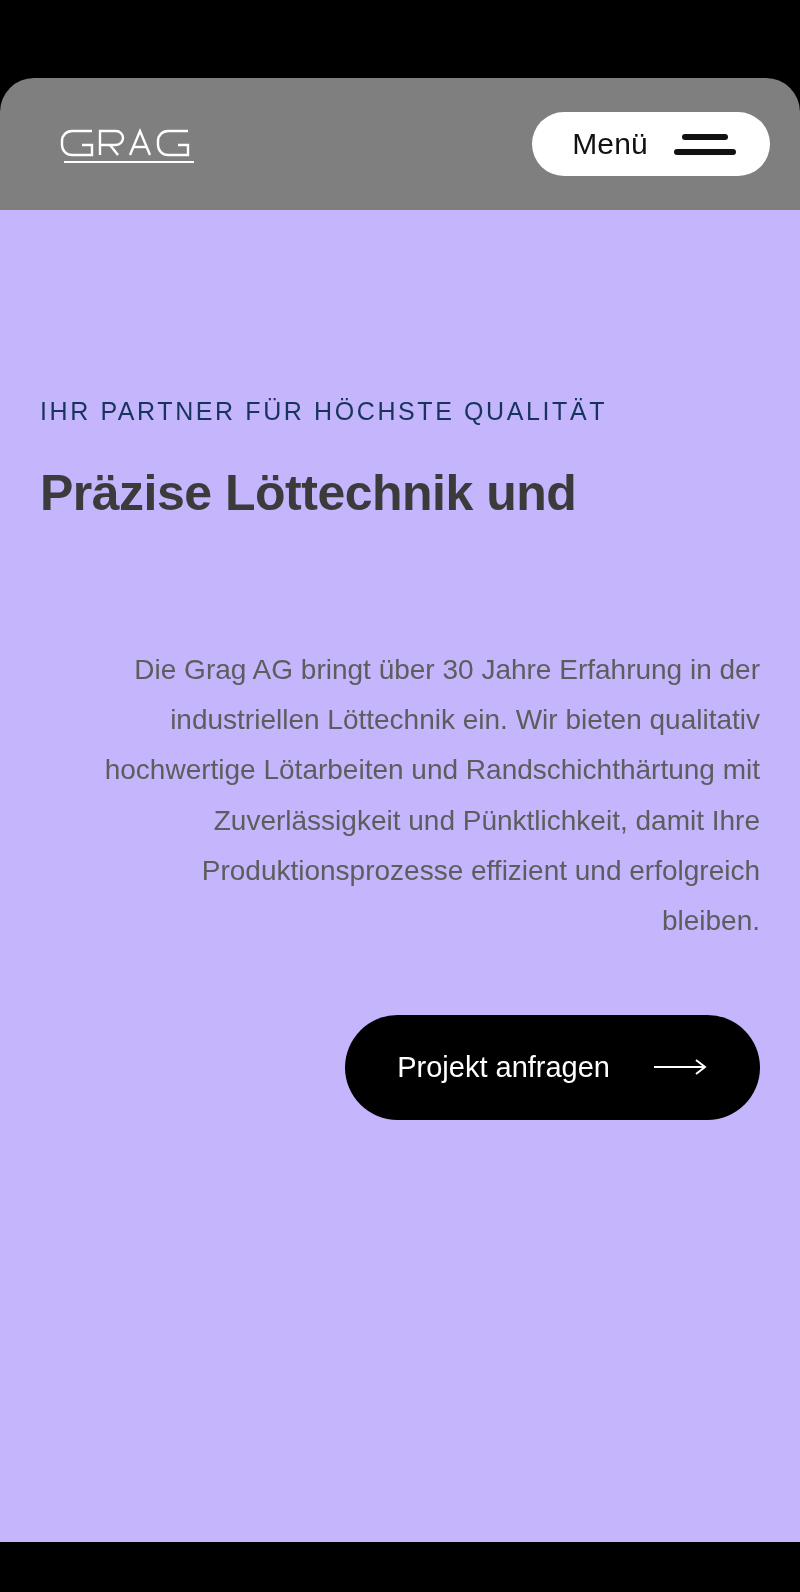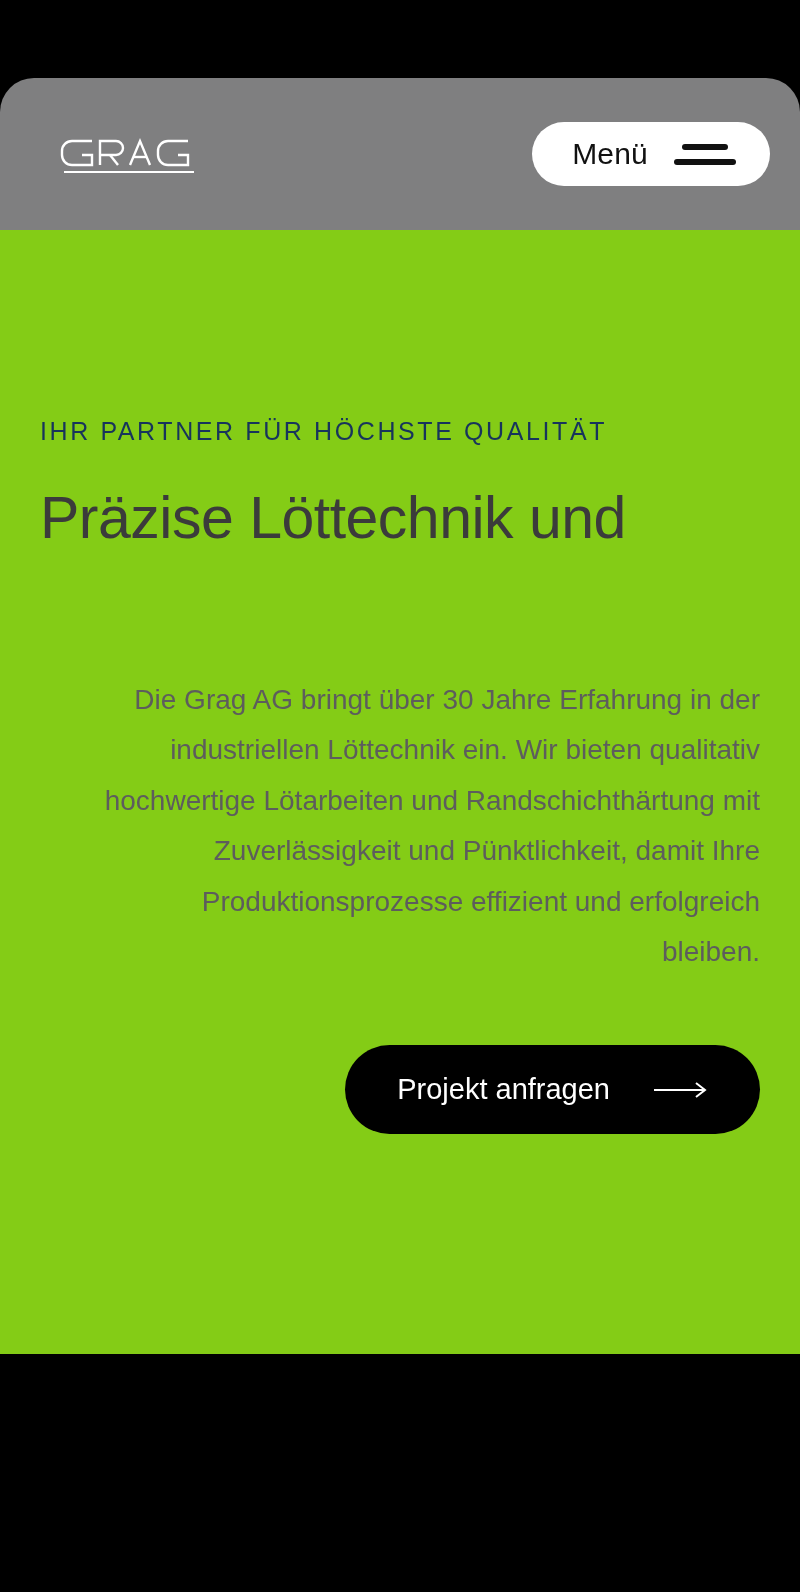--- a/index.html
+++ b/index.html
@@ -25,21 +25,21 @@
 
   
   .top-black {
     height: 78px;
     background: #000000;
   }
 
   
   .header {
     position: relative;
-    height: 152px;
+    height: 132px;
     background: #7f7f80;
     display: flex;
     align-items: center;
     justify-content: space-between;
     padding: 0 30px 0 60px;
     box-sizing: border-box;
     border-top-left-radius: 34px;
     border-top-right-radius: 34px;
   }
 
@@ -80,42 +80,42 @@
     display: block;
     height: 6px;
     border-radius: 3px;
     background: #111111;
   }
   .burger span.short { width: 46px; margin-left: 8px; }
   .burger span.long  { width: 62px; }
 
   
   .hero {
-    background: #84cc16;
+    background: #c4b5fd;
     padding: 0 40px;
     box-sizing: border-box;
-    height: 1124px;
+    height: 1332px;
     position: relative;
   }
 
   .eyebrow {
     color: #17345c;
     font-size: 25px;
     letter-spacing: 2.6px;
     padding-top: 186px;
     line-height: 1.2;
     white-space: nowrap;
   }
 
   .hero-title {
     margin: 0;
     padding-top: 38px;
-    font-size: 59px;
+    font-size: 50px;
     line-height: 1.17;
-    font-weight: 400;
+    font-weight: 700;
     color: #3b3b3b;
     letter-spacing: -0.5px;
     max-width: 720px;
   }
 
   .hero-para {
     margin: 0;
     padding-top: 122px;
     font-size: 28px;
     line-height: 1.8;
@@ -130,21 +130,21 @@
     justify-content: flex-end;
     padding-top: 68px;
   }
   .cta {
     background: #000000;
     color: #ffffff;
     border: none;
     border-radius: 60px;
     font-family: "Liberation Sans", sans-serif;
     font-size: 29px;
-    padding: 30px 52px;
+    padding: 38px 52px;
     display: flex;
     align-items: center;
     gap: 44px;
     cursor: pointer;
     line-height: 1;
   }
   .cta .arrow {
     display: inline-flex;
     align-items: center;
   }

